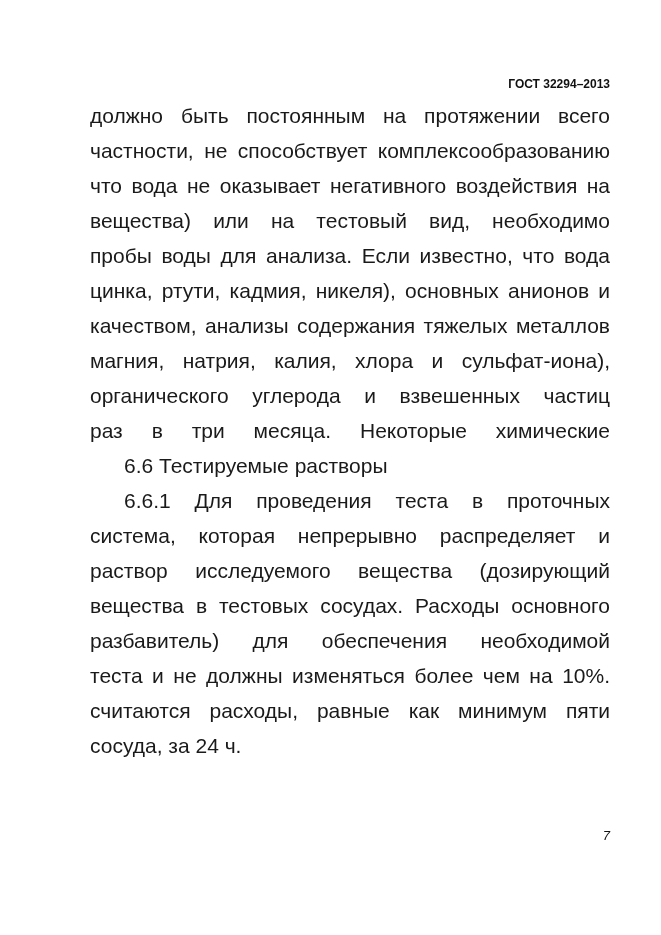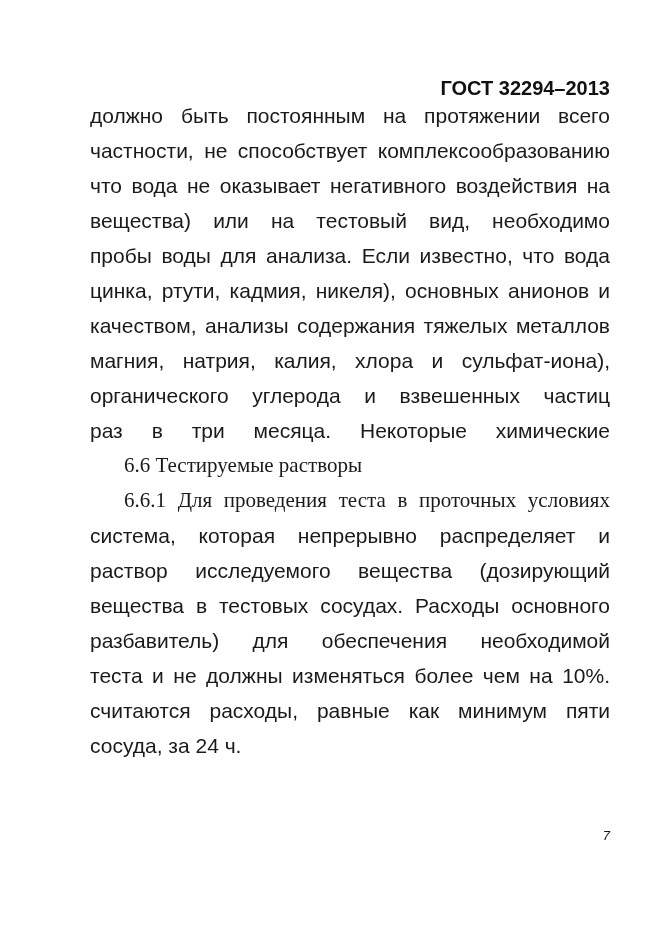--- a/index.html
+++ b/index.html
@@ -15,21 +15,21 @@
     font-family: "Liberation Sans", sans-serif;
     color: #1a1a1a;
     overflow: hidden;
   }
   .doc-header {
     position: absolute;
     top: 77px;
     left: 90px;
     width: 520px;
     text-align: right;
-    font-size: 20px;
+    font-size: 12px;
     font-weight: bold;
     color: #111111;
     white-space: nowrap;
   }
   .text-block {
     position: absolute;
     top: 98px;
     left: 90px;
     width: 520px;
   }
@@ -39,21 +39,20 @@
     font-size: 21px;
     overflow: hidden;
     text-align: left;
   }
   .line.j {
     text-align: justify;
     text-align-last: justify;
   }
   .line.ind {
     text-indent: 34px;
-    font-family: Liberation Serif, serif;
   }
   .page-num {
     position: absolute;
     top: 828px;
     left: 90px;
     width: 520px;
     text-align: right;
     font-size: 13px;
     font-style: italic;
     color: #111111;

